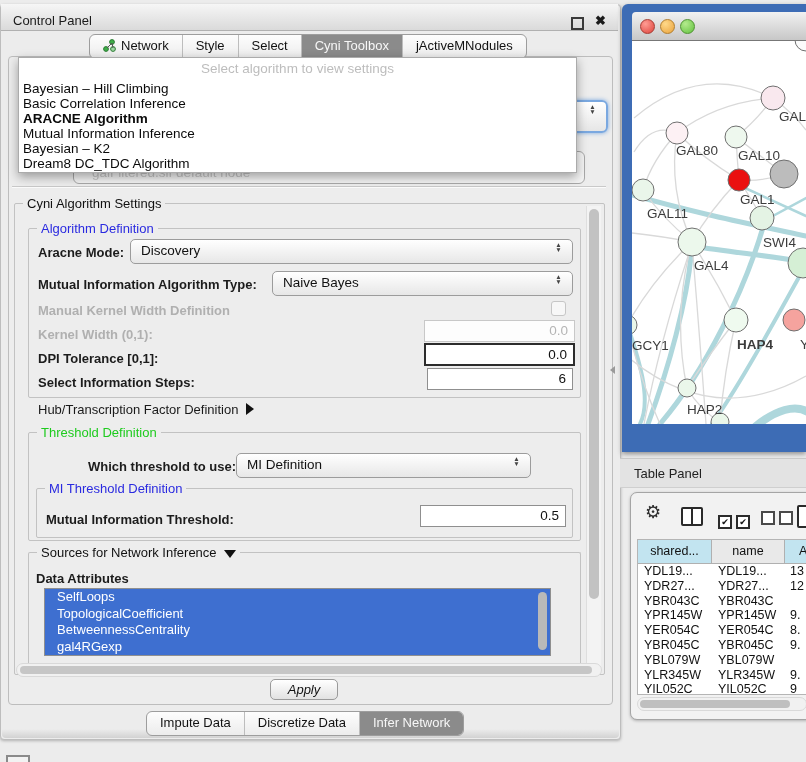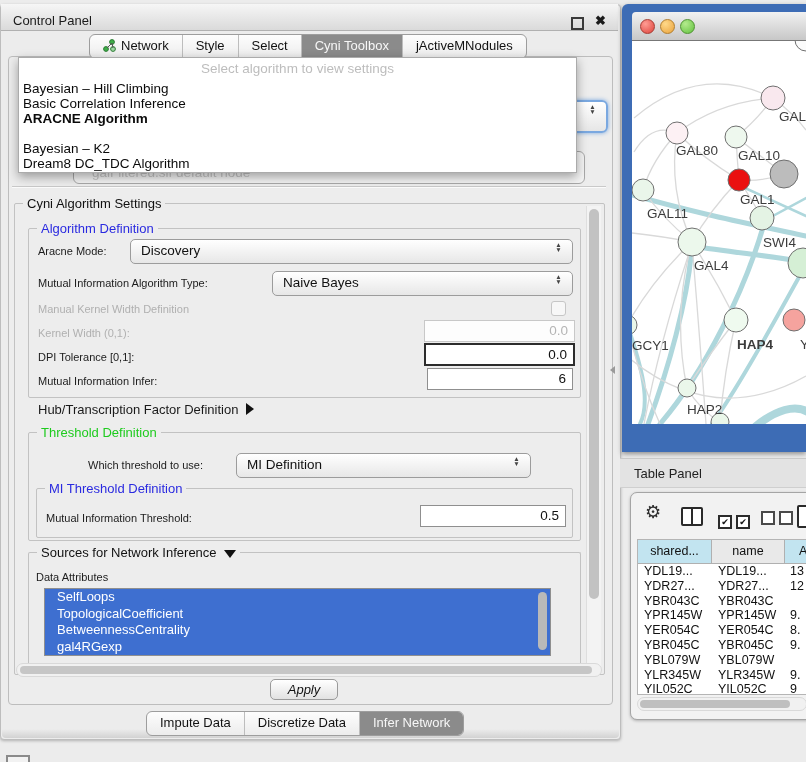--- a/index.html
+++ b/index.html
@@ -20,21 +20,21 @@
   .seg .tab{line-height:22px;padding:0 13px;border-left:1px solid #bdbdbd;white-space:nowrap;color:#111;}
   .seg .tab:first-child{border-left:none;}
   .seg .tab.sel{background:#8b8b8b;color:#f7f7f7;}
   .net-ico{display:inline-block;vertical-align:-2px;margin-right:5px;}
   
   .main-panel{left:8px;top:56px;width:603px;height:647px;border:1px solid #bdbdbd;border-radius:4px;background:#ededed;}
   .etch{border-top:1px solid #c9c9c9;border-bottom:1px solid #fbfbfb;height:0;}
   
   .grp{border:1px solid #c2c2c2;border-radius:2px;box-shadow:inset 0 0 0 0 #fff;}
   .grp-title{position:absolute;top:-8px;left:8px;background:#ededed;padding:0 4px;font-size:13px;}
-  .lbl{font-size:11px;font-weight:normal;color:#1c1c1c;white-space:nowrap;}
+  .lbl{font-size:13px;font-weight:bold;color:#1c1c1c;white-space:nowrap;}
   .lbl.dis{color:#b0b0b0;}
   .combo{background:linear-gradient(#ffffff,#e7e7e7);border:1px solid #9c9c9c;border-radius:5px;
          font-size:13.5px;line-height:22px;padding-left:10px;color:#111;}
   .spin{position:absolute;right:9px;top:2px;width:9px;font-size:6.5px;line-height:5px;color:#444;text-align:center;}
   .fld{background:#fff;border:1px solid #8f8f8f;font-size:13.5px;text-align:right;padding-right:6px;color:#111;}
   .fld.dis{border:1px solid #c8c8c8;color:#b5b5b5;background:#fdfdfd;}
   .fld.hot{border:2px solid #2c2c2c;}
   .tri-right{width:0;height:0;border-top:6px solid transparent;border-bottom:6px solid transparent;border-left:8px solid #111;display:inline-block;vertical-align:-1px;margin-left:8px;}
   .tri-down{width:0;height:0;border-left:6px solid transparent;border-right:6px solid transparent;border-top:8px solid #111;display:inline-block;vertical-align:-1px;margin-left:7px;}
   .chk{width:13px;height:13px;border:1px solid #c6c6c6;border-radius:3px;background:#f7f7f7;}
@@ -108,20 +108,21 @@
 </div>
 <div class="r" style="left:73px;top:151px;width:510px;height:31px;border:1px solid #a8a8a8;border-radius:6px;background:#f4f4f4;z-index:10;"></div>
 <div class="r" style="left:92px;top:165px;font-size:13.5px;color:#c6c6c6;z-index:11;">galFiltered.sif default node</div>
 <div class="r etch" style="left:12px;top:186px;width:594px;"></div>
 
 <div class="r popup">
   <div class="ph">Select algorithm to view settings</div>
   <div class="it" style="top:23px;">Bayesian – Hill Climbing</div>
   <div class="it" style="top:38px;">Basic Correlation Inference</div>
   <div class="it b" style="top:53px;">ARACNE Algorithm</div>
+  <div class="it" style="top:68px;">Mutual Information Inference</div>
   <div class="it" style="top:83px;">Bayesian – K2</div>
   <div class="it" style="top:98px;">Dream8 DC_TDC Algorithm</div>
 </div>
 
 <div class="r grp" style="left:14px;top:203px;width:589px;height:470px;">
   <span class="grp-title" style="color:#111;">Cyni Algorithm Settings</span>
 </div>
 
 <div class="r sb-track-v" style="left:586px;top:206px;width:14px;height:462px;">
   <div class="thumb r" style="left:2px;top:3px;width:10px;height:390px;"></div>
@@ -139,21 +140,21 @@
 <div class="r combo" style="left:272px;top:271px;width:289px;height:23px;">
   <span>Naive Bayes</span>
   <span class="spin">▲<br>▼</span>
 </div>
 <span class="r lbl dis" style="left:38px;top:303px;">Manual Kernel Width Definition</span>
 <span class="r chk" style="left:551px;top:301px;"></span>
 <span class="r lbl dis" style="left:38px;top:327px;">Kernel Width (0,1):</span>
 <div class="r fld dis" style="left:424px;top:320px;width:143px;height:20px;line-height:20px;">0.0</div>
 <span class="r lbl" style="left:38px;top:351px;">DPI Tolerance [0,1]:</span>
 <div class="r fld hot" style="left:424px;top:343px;width:141px;height:19px;line-height:19px;">0.0</div>
-<span class="r lbl" style="left:38px;top:375px;">Mutual Information Infer:</span>
+<span class="r lbl" style="left:38px;top:375px;">Select Information Steps:</span>
 <div class="r fld" style="left:427px;top:368px;width:138px;height:20px;line-height:20px;">6</div>
 
 <span class="r" style="left:38px;top:402px;font-size:13px;">
   <span>Hub/Transcription Factor Definition</span><span class="tri-right"></span>
 </span>
 
 <div class="r grp" style="left:28px;top:432px;width:551px;height:107px;">
   <span class="grp-title" style="color:#1ecb1e;">Threshold Definition</span>
 </div>
 <span class="r lbl" style="left:88px;top:459px;">Which threshold to use:</span>

